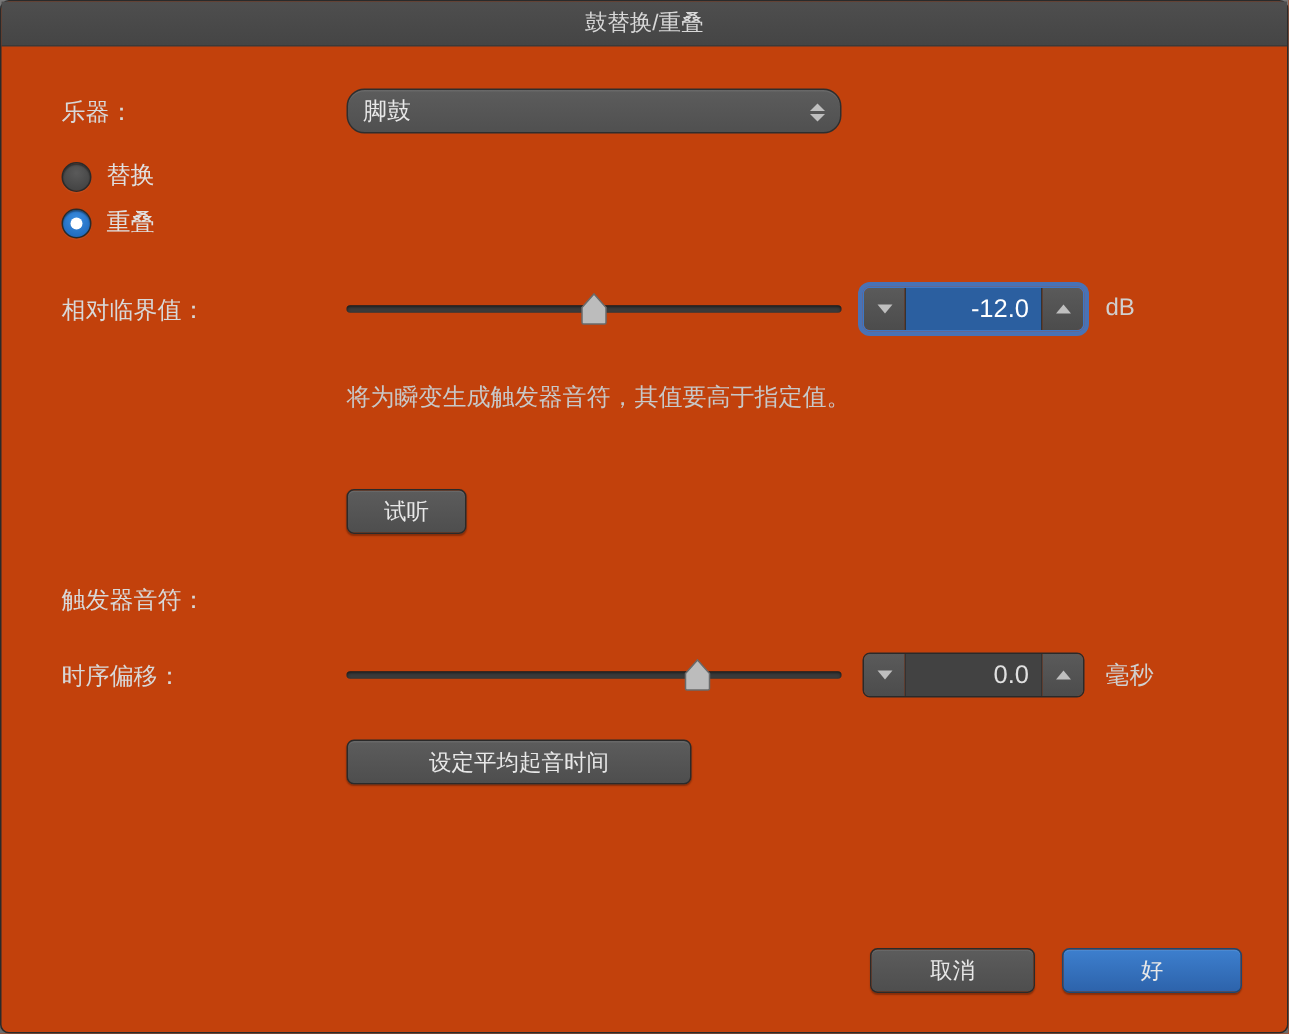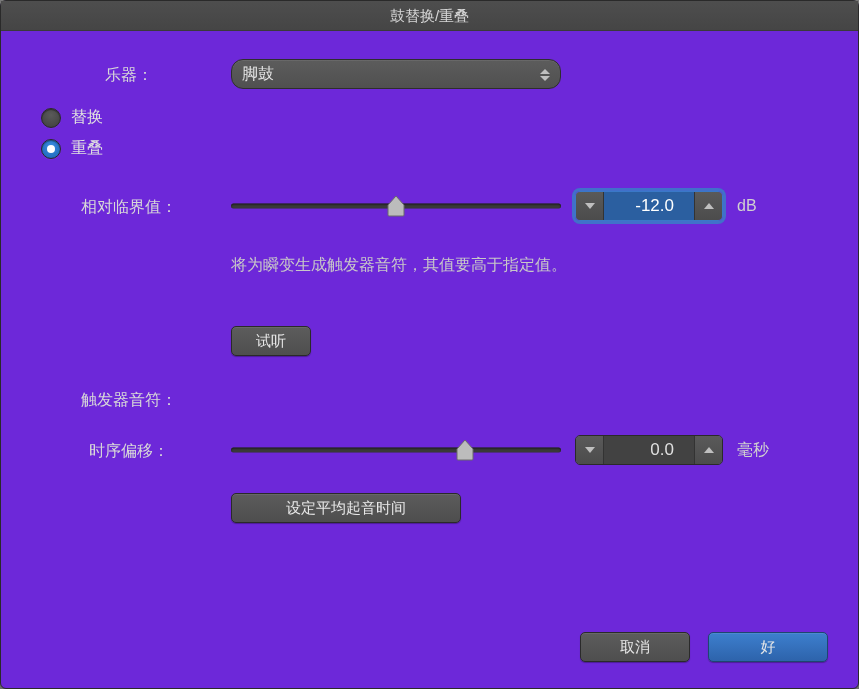--- a/index.html
+++ b/index.html
@@ -8,21 +8,21 @@
     font-family: -apple-system, "Helvetica Neue", Arial, sans-serif;
     font-size: 15px;
     color: #e0e0e0;
     width: 859px;
     height: 689px;
     overflow: hidden;
   }
   .window {
     width: 859px;
     height: 689px;
-    background: #6d28d9;
+    background: #c2410c;
     border: 1px solid #2a2a2a;
     border-radius: 6px;
     box-shadow: 0 8px 24px rgba(0,0,0,0.4);
     display: flex;
     flex-direction: column;
   }
   .titlebar {
     height: 30px;
     line-height: 30px;
     text-align: center;
@@ -36,21 +36,21 @@
     padding: 28px 40px 20px 40px;
     position: relative;
   }
   .row {
     display: flex;
     align-items: flex-start;
     margin-bottom: 14px;
   }
   .label-col {
     width: 190px;
-    text-align: center;
+    text-align: left;
     padding-right: 14px;
     padding-top: 6px;
     color: #d8d8d8;
     font-size: 16px;
   }
   .ctrl-col {
     flex: 1;
     display: flex;
     align-items: center;
     flex-wrap: wrap;
@@ -158,21 +158,21 @@
     justify-content: center;
   }
   .numbox .step-btn.left { border-right: 1px solid #333; }
   .numbox .step-btn.right { border-left: 1px solid #333; }
   .numbox .value {
     width: 90px;
     background: #424242;
     display: flex;
     align-items: center;
     justify-content: flex-end;
-    padding-right: 20px;
+    padding-right: 8px;
     font-size: 17px;
   }
   .numbox.focused .value {
     background: #2b5fa0;
     color: #fff;
   }
   .chev-down, .chev-up {
     width: 0; height: 0;
     border-left: 5px solid transparent;
     border-right: 5px solid transparent;

